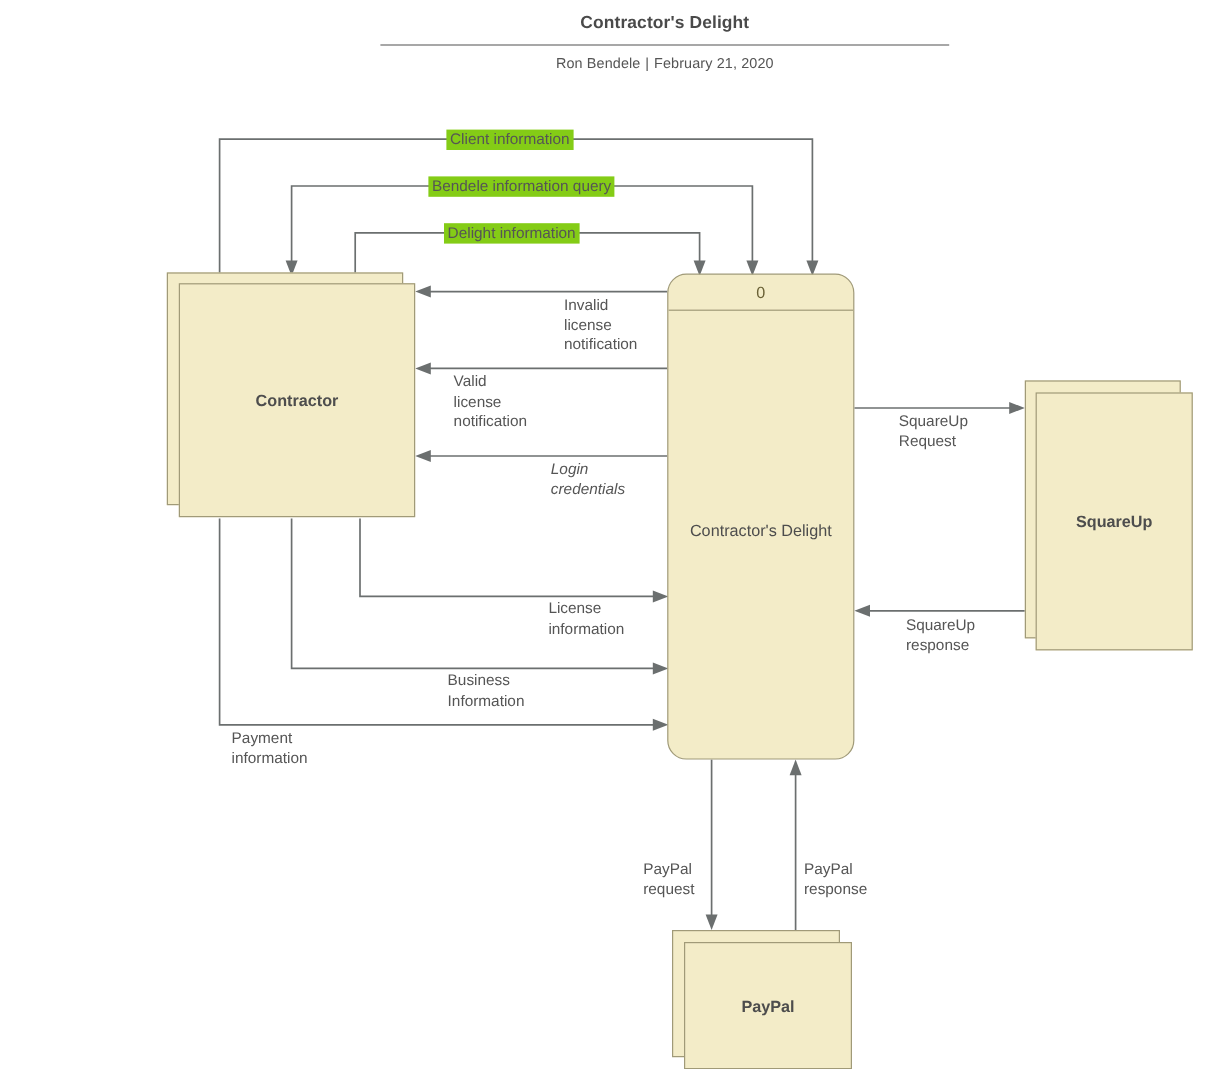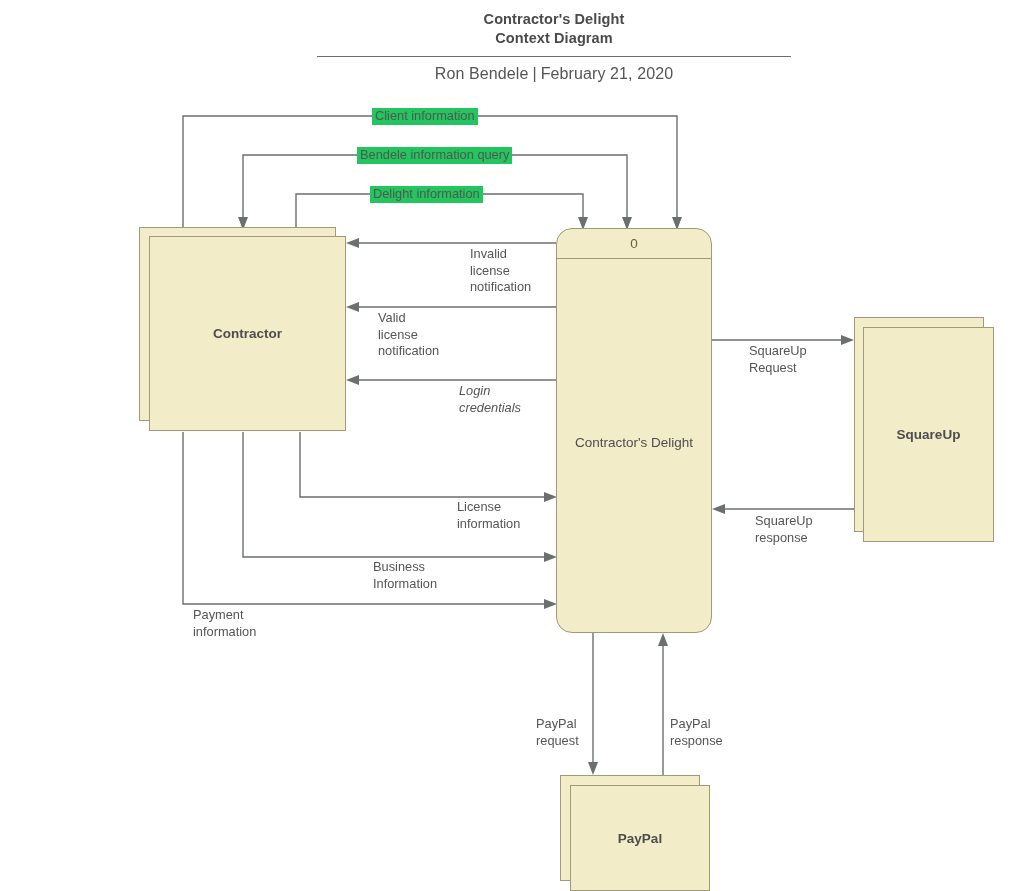--- a/index.html
+++ b/index.html
@@ -36,21 +36,21 @@
     line-height: 19px;
     letter-spacing: 0.1px;
   }
   .title-rule {
     margin-top: 8px;
     border-top: 1.6px solid #6e6e6e;
     width: 100%;
   }
   .byline {
     margin-top: 8px;
-    font-size: 16px;
+    font-size: 12px;
     color: #555555;
     letter-spacing: 0.1px;
   }
   .byline .sep { padding: 0 4px; }
 
   
   svg.flows {
     position: absolute;
     left: 0;
     top: 0;
@@ -133,39 +133,38 @@
     line-height: 17px;
   }
 
   
   .flow-label {
     position: absolute;
     font-size: 12.8px;
     color: #555555;
     line-height: 16.5px;
     white-space: pre-line;
-    background: #22c55e;
+    background: #84cc16;
   }
   .flow-label.inline {
     padding: 0 3px;
   }
   .flow-label.plain {
     background: transparent;
   }
   .flow-label.center { text-align: center; }
   .flow-label.left { text-align: left; }
 </style>
 </head>
 <body>
 
 <div id="diagram-root">
 
   <div class="title-block">
     <div class="title-line">Contractor's Delight</div>
-    <div class="title-line">Context Diagram</div>
     <div class="title-rule"></div>
     <div class="byline">
       <span>Ron Bendele</span><span class="sep">|</span><span>February 21, 2020</span>
     </div>
   </div>
 
   <svg class="flows" viewBox="0 0 1024 891">
 
     <g>
       <path class="flowline" d="M 677,222 L 677,116 L 183,116 L 183,228"></path>

